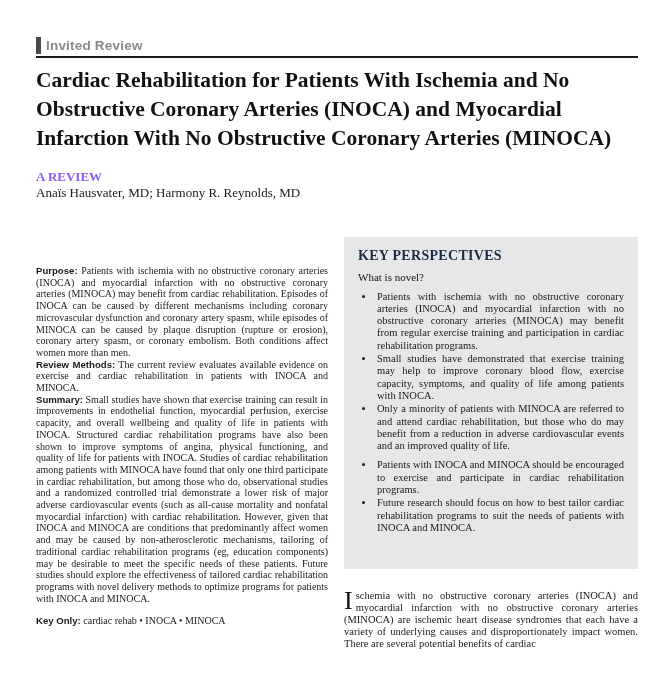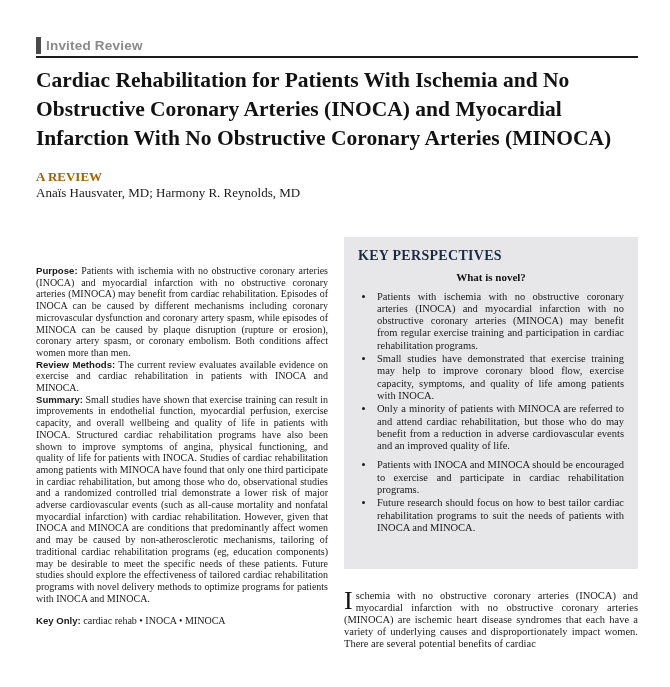--- a/index.html
+++ b/index.html
@@ -51,21 +51,21 @@
     font-family: "Liberation Serif", serif;
     font-weight: bold;
     font-size: 21.5px;
     line-height: 29px;
     color: #121212;
   }
   .subtitle {
     margin: 7px 0 0 0;
     font-size: 13px;
     font-weight: bold;
-    color: #a16207;
+    color: #8b5cf6;
   }
   .authors {
     margin-top: 0;
     font-size: 13px;
     color: #1a1a1a;
   }
   
   .columns {
     display: flex;
     margin-top: 36px;
@@ -102,23 +102,22 @@
   .kp-heading {
     margin: 0;
     font-size: 14px;
     font-weight: bold;
     letter-spacing: 0.3px;
     color: #1c2b45;
   }
   .kp-question {
     margin: 9px 0 0 0;
     font-size: 11px;
-    font-weight: bold;
+    font-weight: normal;
     color: #121212;
-    text-align: center;
   }
   .kp-list {
     margin: 7px 0 0 0;
     padding-left: 17px;
     text-align: justify;
   }
   .kp-list li {
     margin: 0 0 1px 0;
     padding-left: 2px;
   }

